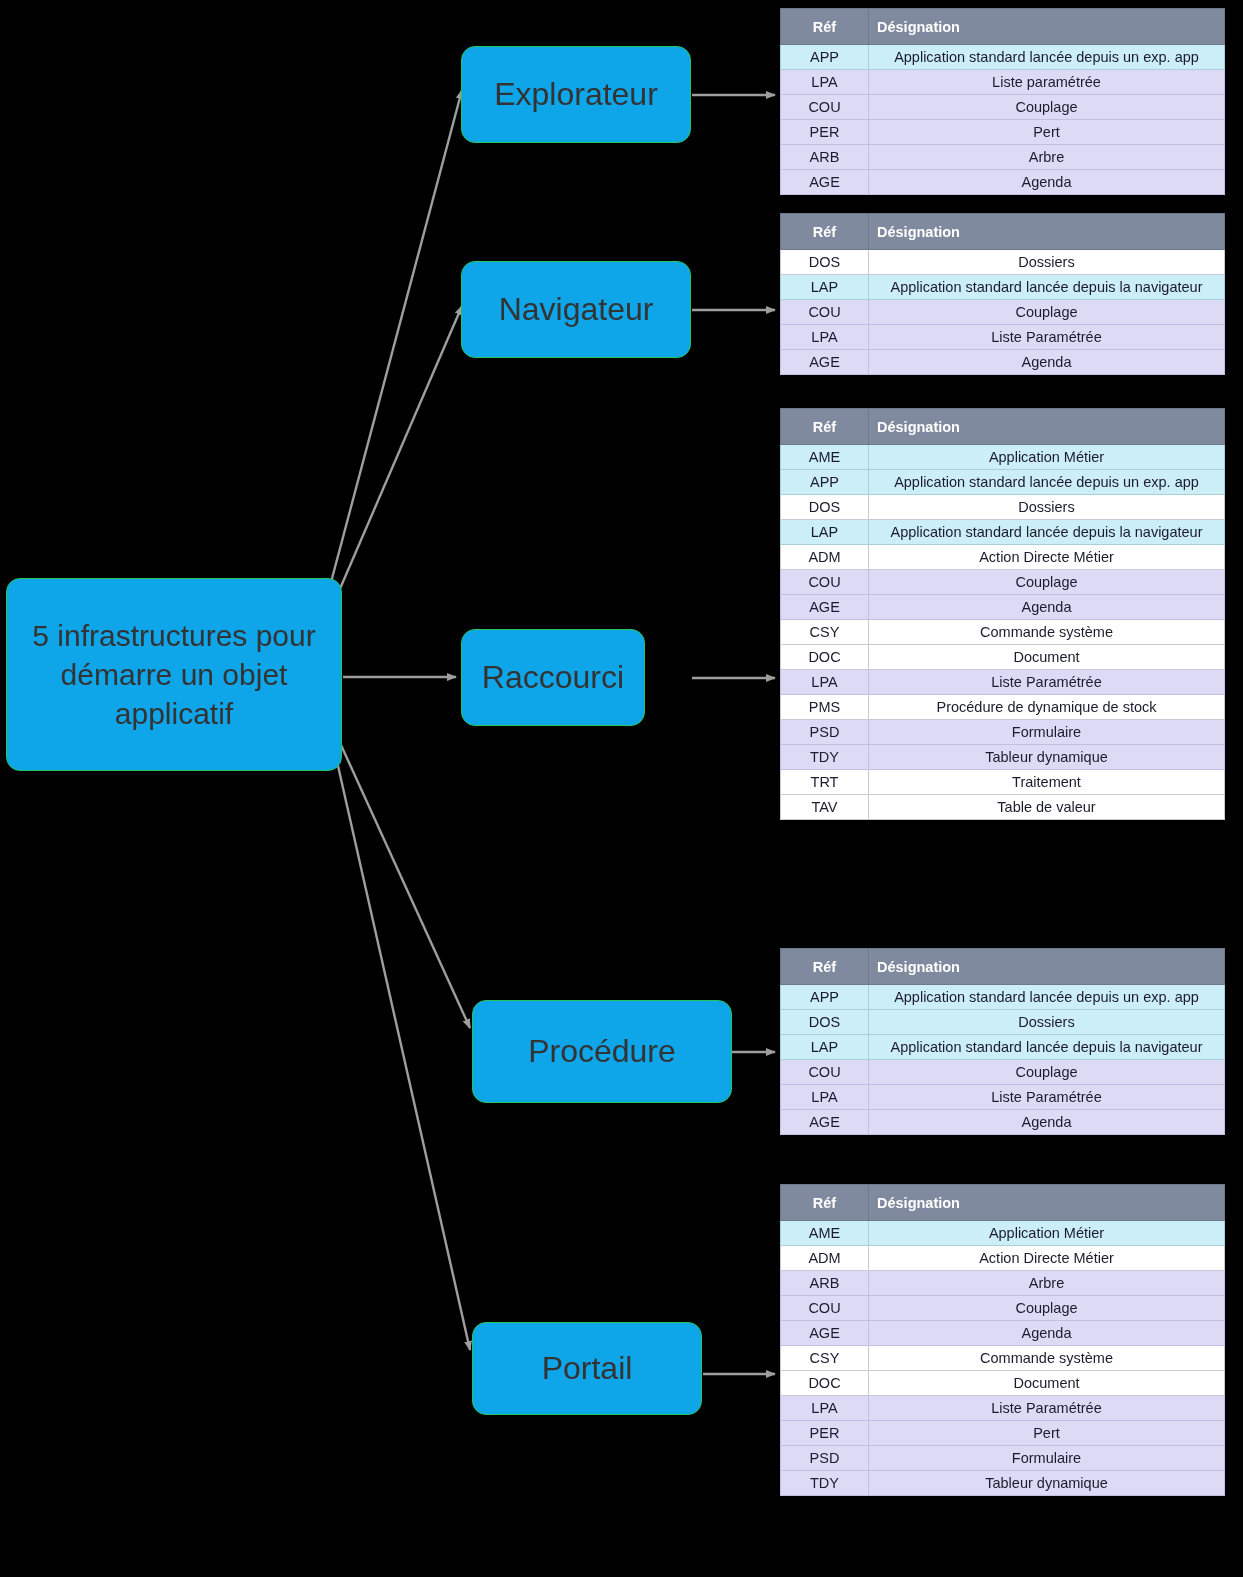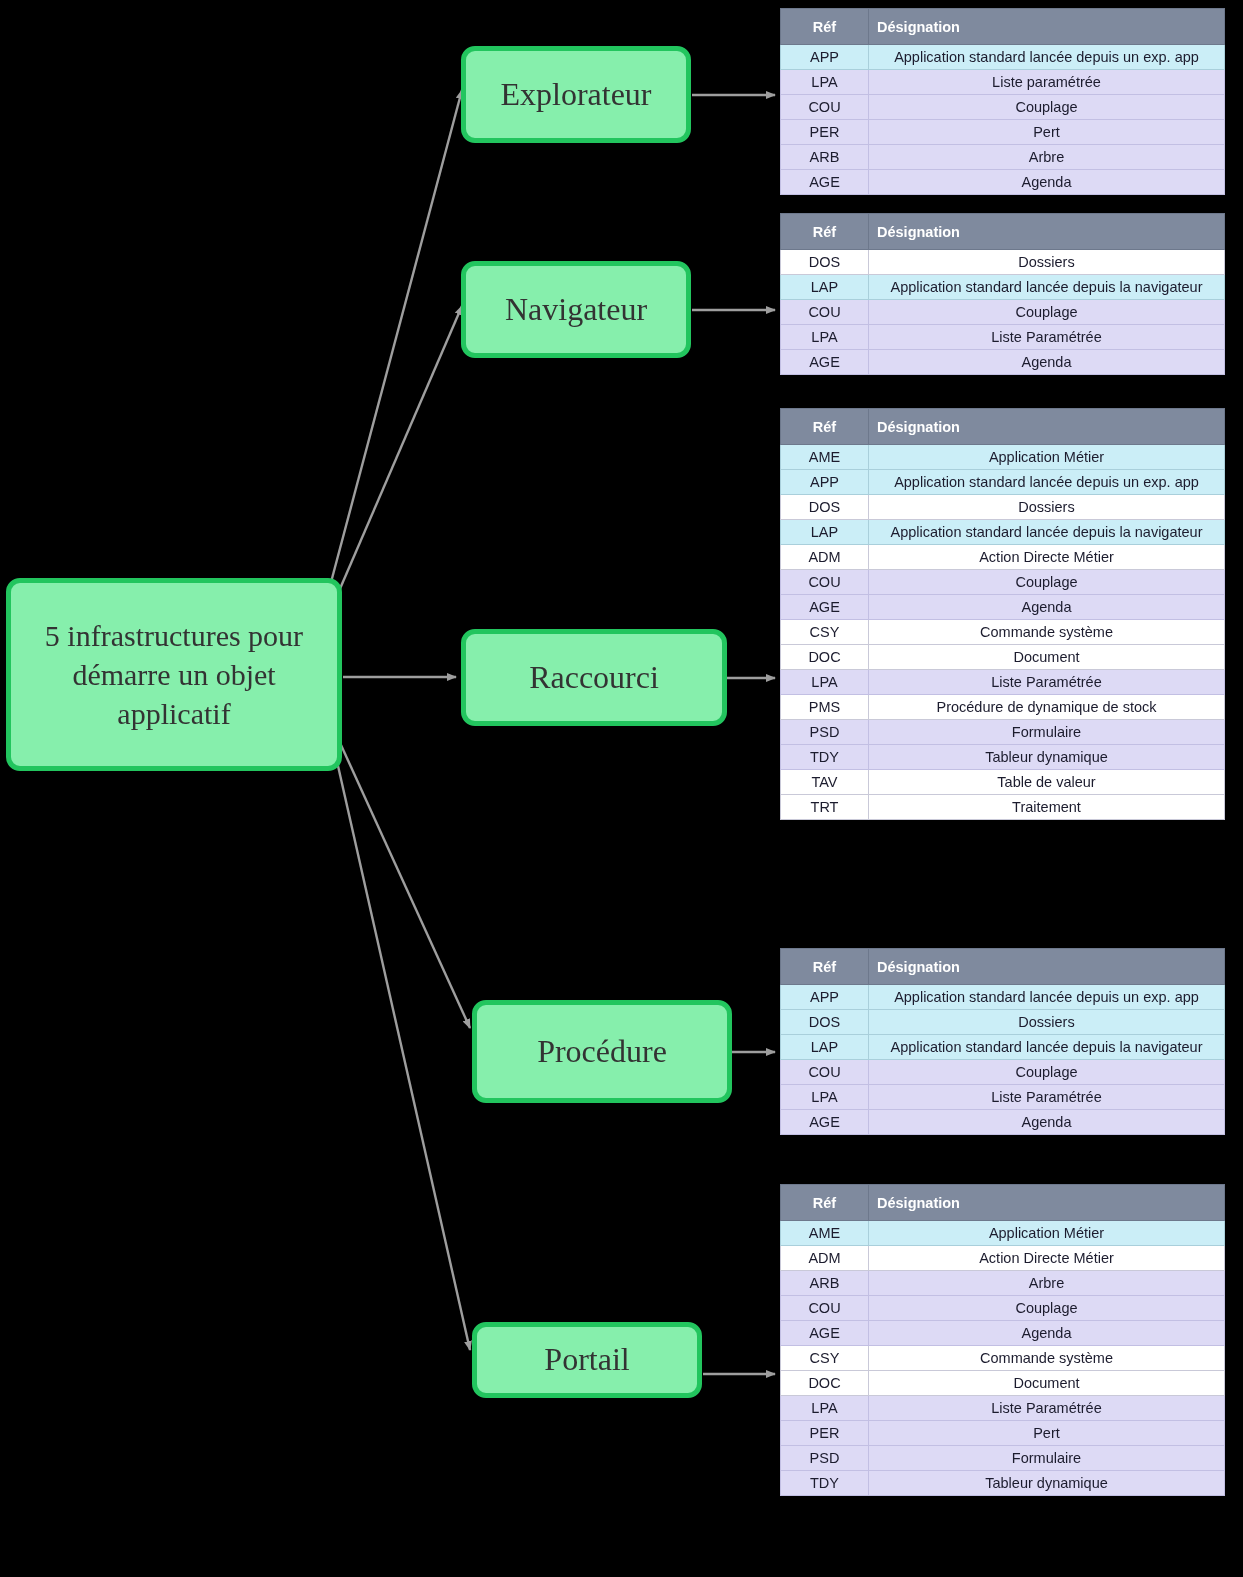--- a/index.html
+++ b/index.html
@@ -25,49 +25,48 @@
     left: 0;
     top: 0;
     width: 1243px;
     height: 1577px;
     pointer-events: none;
   }
 
   
   .node {
     position: absolute;
-    background: #86efac;
-    border: 5px solid #22c55e;
+    background: #0ea5e9;
+    border: 1px solid #22c55e;
     border-radius: 14px;
     box-sizing: border-box;
     display: flex;
     align-items: center;
     justify-content: center;
     text-align: center;
     color: #333333;
     line-height: 1.3;
-    font-family: Liberation Serif, serif;
   }
   .node.root {
     left: 6px;
     top: 578px;
     width: 336px;
     height: 193px;
     font-size: 30px;
     padding: 0 10px;
     align-items: center;
   }
   .node.stage {
     font-size: 32px;
   }
   .n-explorateur { left: 461px; top: 46px;   width: 230px; height: 97px; }
   .n-navigateur  { left: 461px; top: 261px;  width: 230px; height: 97px; }
-  .n-raccourci   { left: 461px; top: 629px;  width: 266px; height: 97px; }
+  .n-raccourci   { left: 461px; top: 629px;  width: 184px; height: 97px; }
   .n-procedure   { left: 472px; top: 1000px; width: 260px; height: 103px; }
-  .n-portail     { left: 472px; top: 1322px; width: 230px; height: 76px; }
+  .n-portail     { left: 472px; top: 1322px; width: 230px; height: 93px; }
 
   
   .ref-table {
     position: absolute;
     left: 780px;
     width: 445px;
     border-collapse: collapse;
     table-layout: fixed;
     font-size: 14.5px;
     color: #1c1c2e;
@@ -287,26 +286,26 @@
         </tr>
         <tr class="row-lilac">
           <td class="cell-ref">PSD</td>
           <td class="cell-des">Formulaire</td>
         </tr>
         <tr class="row-lilac">
           <td class="cell-ref">TDY</td>
           <td class="cell-des">Tableur dynamique</td>
         </tr>
         <tr class="row-white">
+          <td class="cell-ref">TRT</td>
+          <td class="cell-des">Traitement</td>
+        </tr>
+        <tr class="row-white">
           <td class="cell-ref">TAV</td>
           <td class="cell-des">Table de valeur</td>
-        </tr>
-        <tr class="row-white">
-          <td class="cell-ref">TRT</td>
-          <td class="cell-des">Traitement</td>
         </tr>
       </tbody>
   </table>
 
   <table class="ref-table t4">
     <colgroup>
         <col class="c-ref">
         <col>
       </colgroup>
     <thead>

